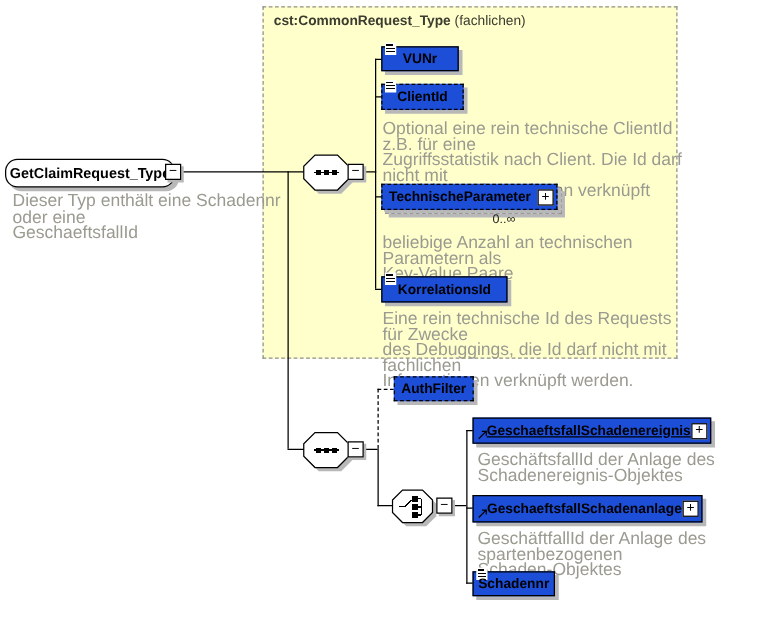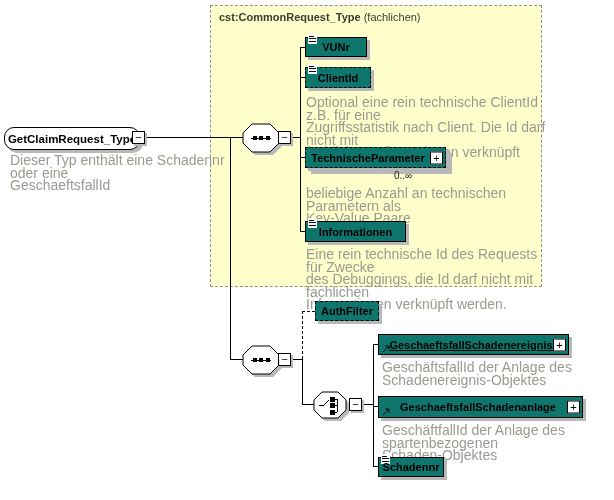--- a/index.html
+++ b/index.html
@@ -12,21 +12,21 @@
     position:absolute; left:210px; top:5px; width:332px; height:282px;
     background:var(--extension_bg,#ffffcc);
     border:1px dashed var(--extension_border,#8f8f8f);
     box-sizing:border-box;
   }
   .ext-label { position:absolute; left:8px; top:5px; font-size:11px; color:#3b3b30; white-space:nowrap; }
   .ext-label .b { font-weight:bold; }
 
   
   .el {
-    position:absolute; box-sizing:border-box; background:#0f766e;
+    position:absolute; box-sizing:border-box; background:#1d4ed8;
     border:1px solid #000; box-shadow:3px 3px 0 var(--shadow,#b8b8b8);
     display:flex; align-items:center; justify-content:center;
     font-size:11px; font-weight:bold; color:#000; white-space:nowrap;
   }
   .el.dashed { border-style:dashed; }
   .el.padplus { padding-right:15px; }
   .el.padref  { padding-left:10px; }
   .el-name { position:relative; }
 
   
@@ -151,21 +151,21 @@
   <div class="mult" style="left:394px;top:170px;">0..∞</div>
   <div class="ann" style="left:306px;top:187px;width:240px;">beliebige Anzahl an technischen Parametern als
 Key-Value Paare</div>
 
   <div class="el" style="left:305px;top:221px;width:101px;height:21px;">
     <span class="docicon">
       <svg width="9" height="10" shape-rendering="crispEdges">
           <path d="M1,2 H6 M1,4.5 H8 M1,7 H8" stroke="#000" fill="none"></path>
         </svg>
     </span>
-    <span class="el-name">Informationen</span>
+    <span class="el-name">KorrelationsId</span>
   </div>
   <div class="ann" style="left:306px;top:248px;width:250px;">Eine rein technische Id des Requests für Zwecke
 des Debuggings, die Id darf nicht mit fachlichen
 Informationen verknüpft werden.</div>
 
   <svg class="octagon" style="left:242px;top:345px;" width="44" height="36">
     <path d="M10,1 H28 L37,10 V20 L28,29 H10 L1,20 V10 Z" transform="translate(3,3)" style="fill:var(--shadow,#b8b8b8)"></path>
     <path d="M10,1 H28 L37,10 V20 L28,29 H10 L1,20 V10 Z" fill="#ffffff" stroke="#000000"></path>
     <g shape-rendering="crispEdges">
       <line x1="9" y1="15" x2="29" y2="15" stroke="#000000"></line>
@@ -202,21 +202,21 @@
       <svg width="9" height="9" fill="none" stroke="#000">
           <path d="M1,8 L6.5,2.5 M3.5,2 H7 V5.5"></path>
         </svg>
     </span>
     <span class="el-name">GeschaeftsfallSchadenereignis</span>
     <span class="toggle inset">+</span>
   </div>
   <div class="ann" style="left:382px;top:361px;width:200px;">GeschäftsfallId der Anlage des
 Schadenereignis-Objektes</div>
 
-  <div class="el padplus padref" style="left:378px;top:396px;width:205px;height:22px;">
+  <div class="el padplus padref" style="left:378px;top:396px;width:184px;height:22px;">
     <span class="refarrow">
       <svg width="9" height="9" fill="none" stroke="#000">
           <path d="M1,8 L6.5,2.5 M3.5,2 H7 V5.5"></path>
         </svg>
     </span>
     <span class="el-name">GeschaeftsfallSchadenanlage</span>
     <span class="toggle inset">+</span>
   </div>
   <div class="ann" style="left:382px;top:424px;width:250px;">GeschäftfallId der Anlage des spartenbezogenen
 Schaden-Objektes</div>

